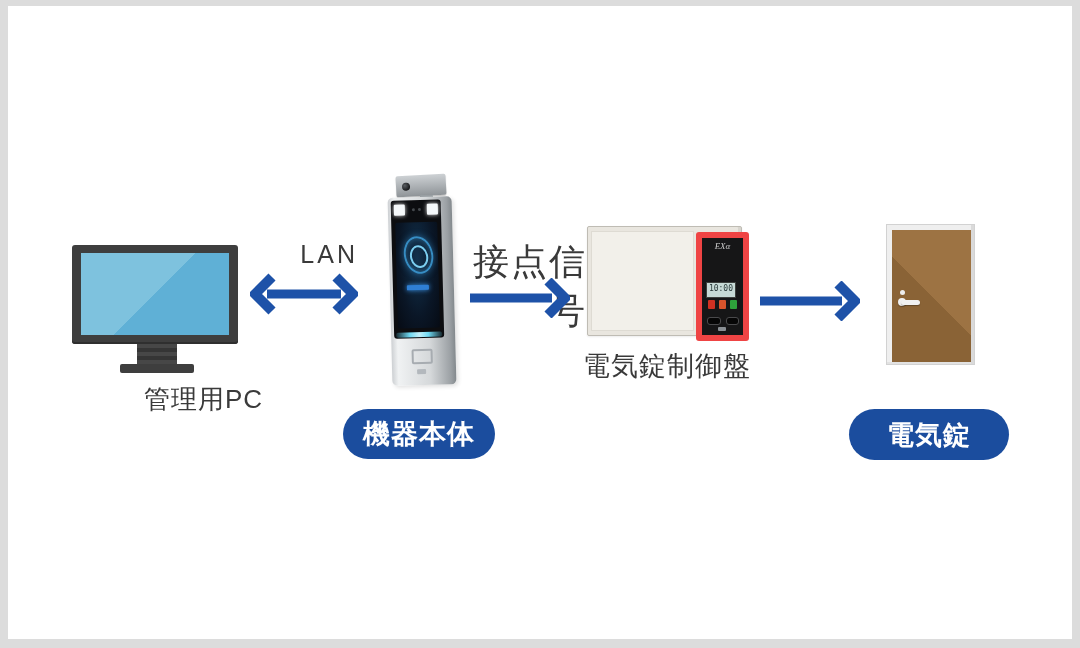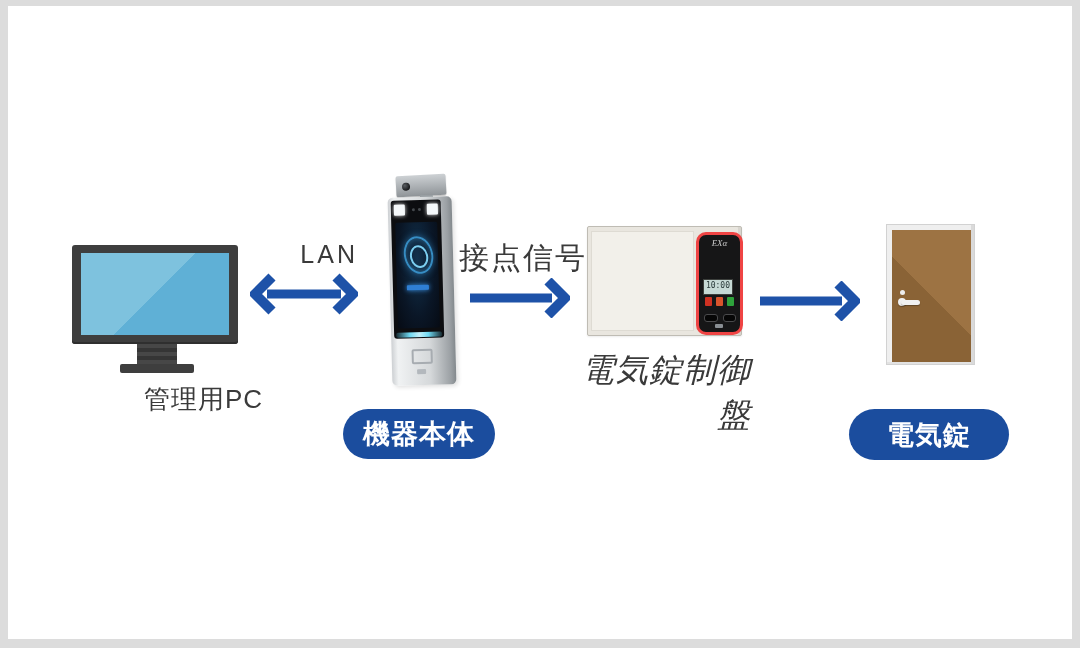--- a/index.html
+++ b/index.html
@@ -16,21 +16,21 @@
              background:linear-gradient(135deg,#7ec2de 49.9%,#5fb0d6 50%);}
   .pc-neck{position:absolute;left:65px;top:99px;width:40px;height:21px;
            background:repeating-linear-gradient(180deg,#474747 0 4px,#353535 4px 8px);}
   .pc-base{position:absolute;left:48px;top:119px;width:74px;height:9px;background:#3e3e3e;border-radius:2px;}
   .pc-label{left:-25px;top:137px;width:216px;font-size:26px;letter-spacing:1px;}
 
   
   .arrow-svg{position:absolute;}
   .arrow-stroke{stroke:#1e52a8;fill:none;}
   .lan-label{left:250px;top:240px;width:108px;font-size:25px;letter-spacing:3px;}
-  .contact-label{left:455px;top:238px;width:132px;font-size:30px;letter-spacing:2px;}
+  .contact-label{left:455px;top:238px;width:132px;font-size:36px;letter-spacing:2px;}
 
   
   .device{position:absolute;left:383px;top:170px;width:80px;height:220px;}
   .dev-cam{position:absolute;left:13px;top:5px;width:50px;height:21px;border-radius:2px;
            background:linear-gradient(180deg,#cdd1d4,#8f9498);transform:rotate(-3deg);
            box-shadow:0 1px 1px rgba(0,0,0,.25);}
   .dev-cam-lens{position:absolute;left:6px;top:7px;width:8px;height:8px;border-radius:50%;
                 background:radial-gradient(circle at 35% 35%,#5a5e62,#17181a 70%);}
   .dev-mount{position:absolute;left:37px;top:25px;width:13px;height:6px;background:#9aa0a4;border-radius:1px;}
   .dev-body{position:absolute;left:7px;top:27px;width:64px;height:188px;border-radius:5px;
@@ -57,33 +57,33 @@
   .dev-card{position:absolute;left:20px;top:152px;width:17px;height:11px;border:2px solid #a7acb1;border-radius:2px;}
   .dev-logo{position:absolute;left:25px;top:172px;width:9px;height:5px;background:#b3b8bd;border-radius:1px;}
 
   
   .cpanel{position:absolute;left:587px;top:226px;width:153px;height:160px;}
   .cp-box{position:absolute;left:0;top:0;width:153px;height:108px;background:#e9e6df;
           border:1px solid #bfbcb4;border-radius:2px;box-shadow:inset -3px 0 0 #d8d5ce,0 1px 2px rgba(0,0,0,.08);}
   .cp-door{position:absolute;left:3px;top:4px;width:101px;height:98px;background:#f2f0ea;
            border:1px solid #dedbd3;}
   .cp-strip{position:absolute;left:108px;top:5px;width:41px;height:97px;background:#161617;
-            border:3px solid #ef4444;border-radius:10px;}
+            border:6px solid #ef4444;border-radius:3px;}
   .cp-logo{position:absolute;left:0;top:3px;width:100%;text-align:center;font-size:9px;font-style:italic;
            color:#c9c9c9;font-family:"Liberation Serif",serif;}
   .cp-lcd{position:absolute;left:4px;top:44px;width:30px;height:16px;background:#c6d9d5;border:1px solid #3c3f3c;
           font-family:"DejaVu Sans Mono",monospace;font-size:8px;line-height:12px;color:#2a3a3a;
           text-align:right;padding-right:2px;box-sizing:border-box;}
   .cp-leds{position:absolute;left:6px;top:62px;width:30px;display:flex;gap:4px;}
   .cp-led{width:7px;height:9px;border-radius:1px;}
   .cp-led.r1{background:#cf3122}.cp-led.r2{background:#d9542c}.cp-led.g{background:#2ea23b}
   .cp-btns{position:absolute;left:5px;top:79px;width:32px;display:flex;gap:5px;}
   .cp-btn{width:14px;height:6px;background:#060606;border:1px solid #4a4a4c;border-radius:3px;}
   .cp-brand{position:absolute;left:16px;top:89px;width:8px;height:4px;background:#8a8f94;border-radius:1px;}
-  .cp-label{left:-10px;top:122px;width:174px;font-size:33px;letter-spacing:1px;font-style:italic;}
+  .cp-label{left:-10px;top:122px;width:174px;font-size:27px;letter-spacing:1px;}
 
   
   .door{position:absolute;left:886px;top:224px;width:90px;height:141px;}
   .door-frame{position:absolute;left:0;top:0;width:89px;height:141px;background:#efefef;border:1px solid #d2d2d2;
               box-sizing:border-box;box-shadow:inset -3px 0 0 #dadada,inset 0 -2px 0 #e2e2e2;}
   .door-leaf{position:absolute;left:5px;top:5px;width:79px;height:132px;
              background:linear-gradient(225deg,#9d7343 49.8%,#8a6336 50%);}
   .door-lockdot{position:absolute;left:8px;top:60px;width:5px;height:5px;border-radius:50%;background:#ededed;}
   .door-hub{position:absolute;left:6px;top:68px;width:8px;height:8px;border-radius:50%;background:#f0f0f0;
             box-shadow:0 1px 1px rgba(0,0,0,.3);}

